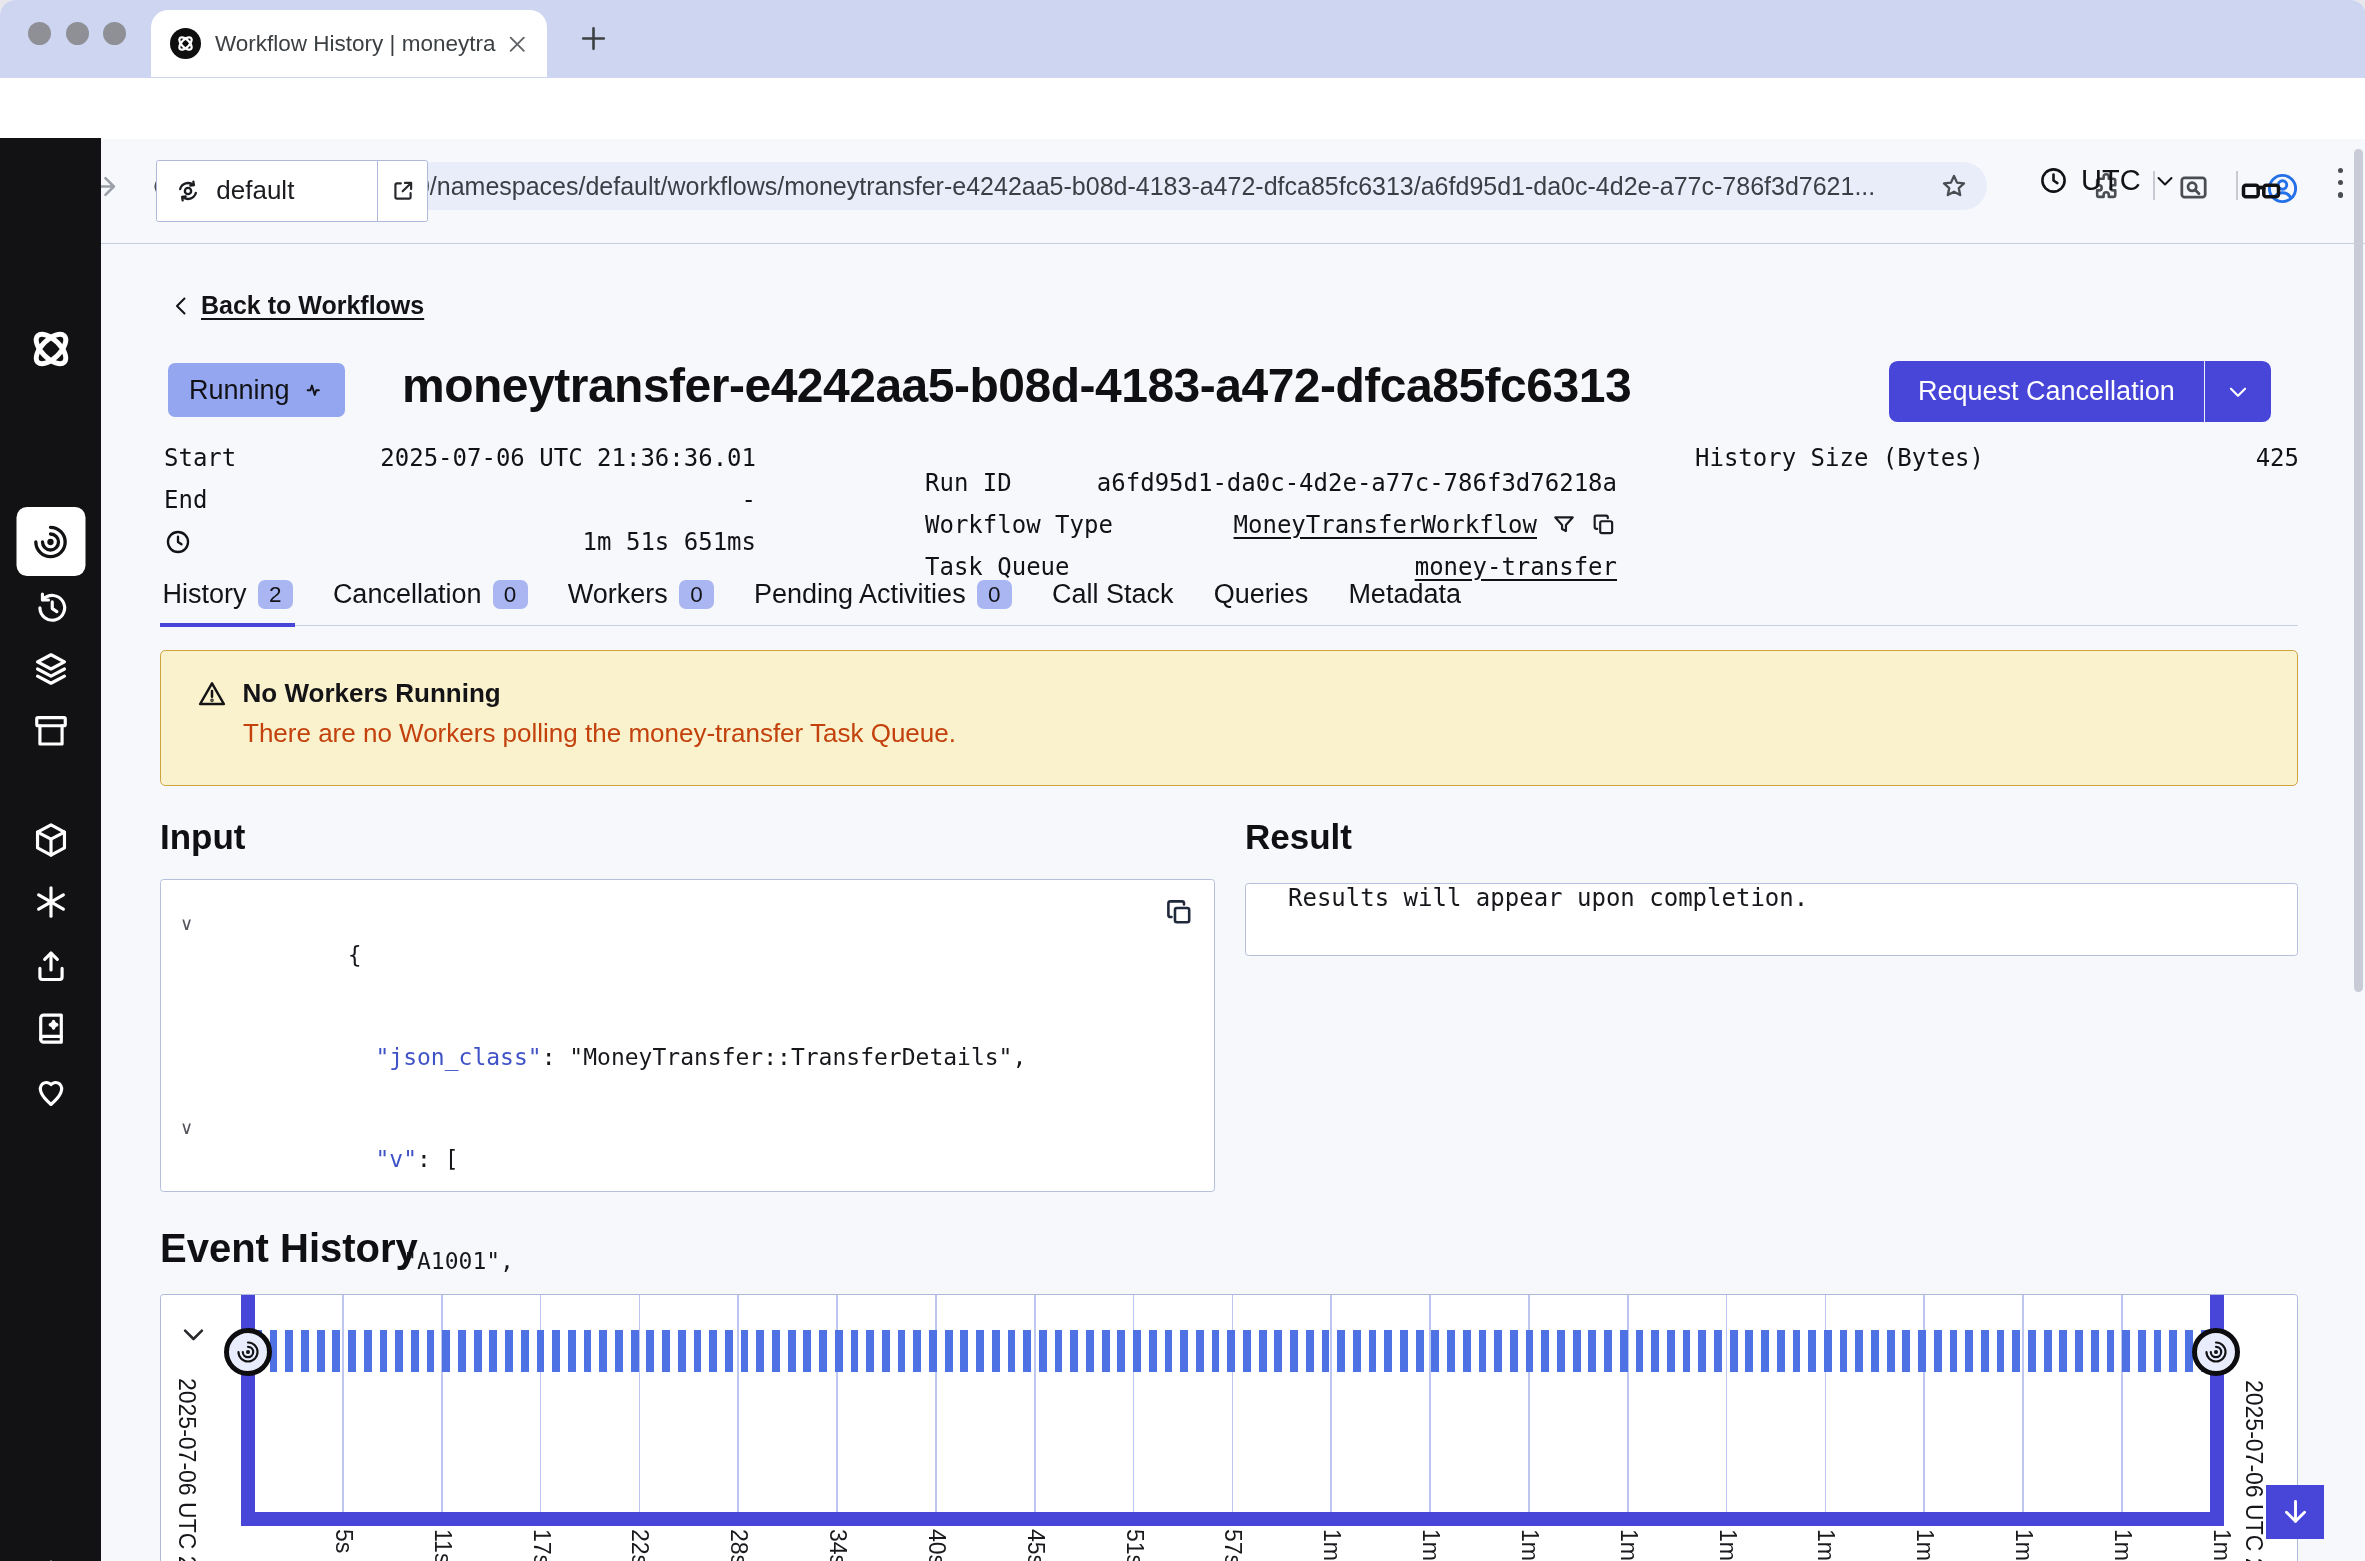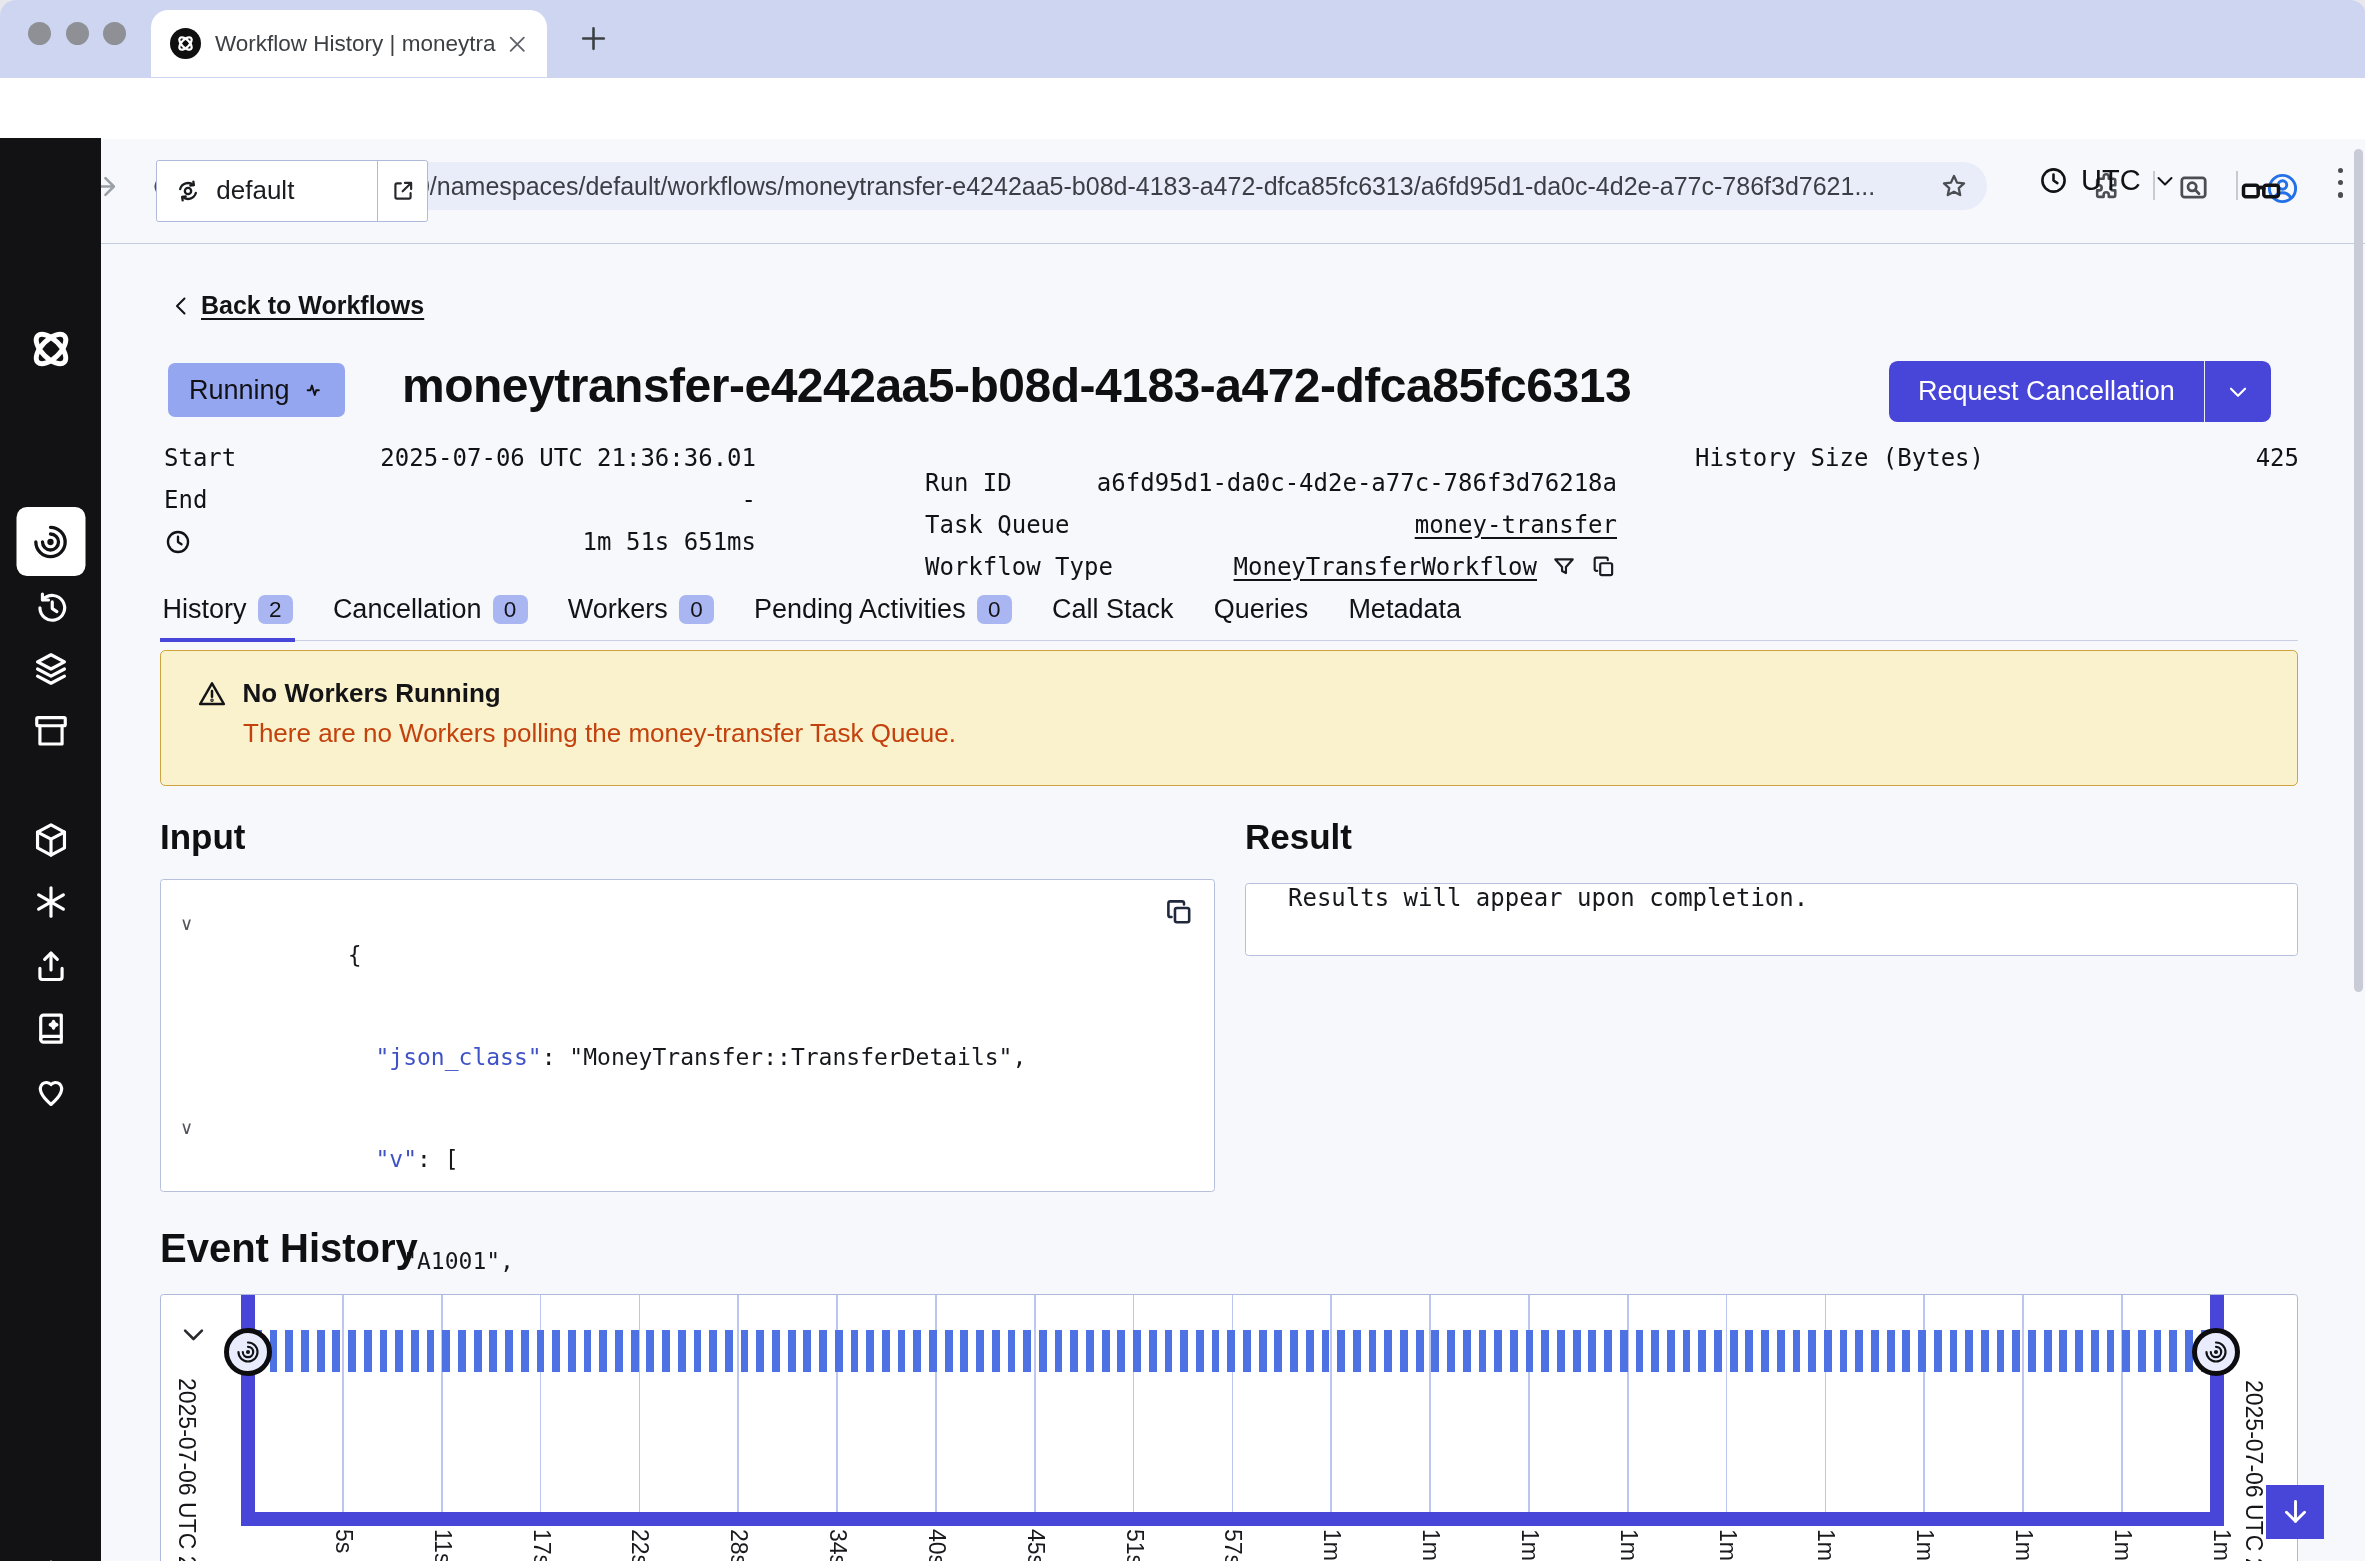--- a/index.html
+++ b/index.html
@@ -60,21 +60,21 @@
 
   
   .dg { position:absolute; top:437px; font-family:"DejaVu Sans Mono", monospace; font-size:24px; color:#121216; }
   .dg1 { left:164px; width:592px; } .dg2 { left:925px; width:692px;margin-top:25px; } .dg3 { left:1695px; width:604px; }
   .drow { height:42px; display:flex; justify-content:space-between; align-items:center; }
   .dlink { text-decoration:underline; text-underline-offset:4.3px; }
   .dval-icons { display:flex; align-items:center; gap:14px; }
 
   
   .tabsrow { position:absolute; left:160px; top:574px; width:2138px; border-bottom:1.7px solid #C9D0E4;
-             display:flex; gap:35px; align-items:flex-end;margin-top:15px; }
+             display:flex; gap:35px; align-items:flex-end; }
   .tab-item { display:flex; align-items:center; gap:11.2px; font-size:27px; color:#131317;
               padding:5.2px 2.6px 13px; border-bottom:4.3px solid transparent; margin-bottom:-2.6px; }
   .tab-item.active { border-bottom-color:#4845D9; }
   .tbadge { background:#A9B6F2; border-radius:7px; padding:1.7px 11.2px; font-size:22.5px; font-weight:500; }
 
   
   .warning { position:absolute; left:160px; top:650px; width:2138px; height:136px; background:#FAF1CD;
              border:1.7px solid #CFA43E; border-radius:5.2px; padding:27px 36px; }
   .warn-head { display:flex; align-items:center; gap:15.6px; font-size:26px; font-weight:700; color:#141417; }
   .warn-body { margin:8.6px 0 0 46px; font-size:26px; color:#c2410c; }
@@ -381,40 +381,40 @@
       <span>1m 51s 651ms</span>
     </div>
   </div>
 
   <div class="dg dg2">
     <div class="drow">
       <span>Run ID</span>
       <span>a6fd95d1-da0c-4d2e-a77c-786f3d76218a</span>
     </div>
     <div class="drow">
-      <span>Task Queue</span>
-      <span class="dlink">money-transfer</span>
-    </div>
-    <div class="drow">
       <span>Workflow Type</span>
       <span class="dval-icons">
         <span class="dlink">MoneyTransferWorkflow</span>
         <span style="color:#1B1C22;">
           <svg class="ic" width="26" height="26" viewBox="0 0 24 24" stroke-width="1.9">
               <path d="M4 5h16l-6.2 7v5.6l-3.6-1.9V12Z"></path>
             </svg>
         </span>
         <span style="color:#1B1C22;">
           <svg class="ic" width="26" height="26" viewBox="0 0 24 24" stroke-width="1.9">
               <rect x="8.5" y="8.5" width="11" height="11" rx="1.5"></rect>
               <path d="M5.8 15.5H5A1.6 1.6 0 0 1 3.4 13.9V5A1.6 1.6 0 0 1 5 3.4h8.9A1.6 1.6 0 0 1 15.5 5v.8"></path>
             </svg>
         </span>
       </span>
     </div>
+    <div class="drow">
+      <span>Task Queue</span>
+      <span class="dlink">money-transfer</span>
+    </div>
   </div>
 
   <div class="dg dg3">
     <div class="drow">
       <span>History Size (Bytes)</span>
       <span>425</span>
     </div>
   </div>
 
   <div class="tabsrow">

